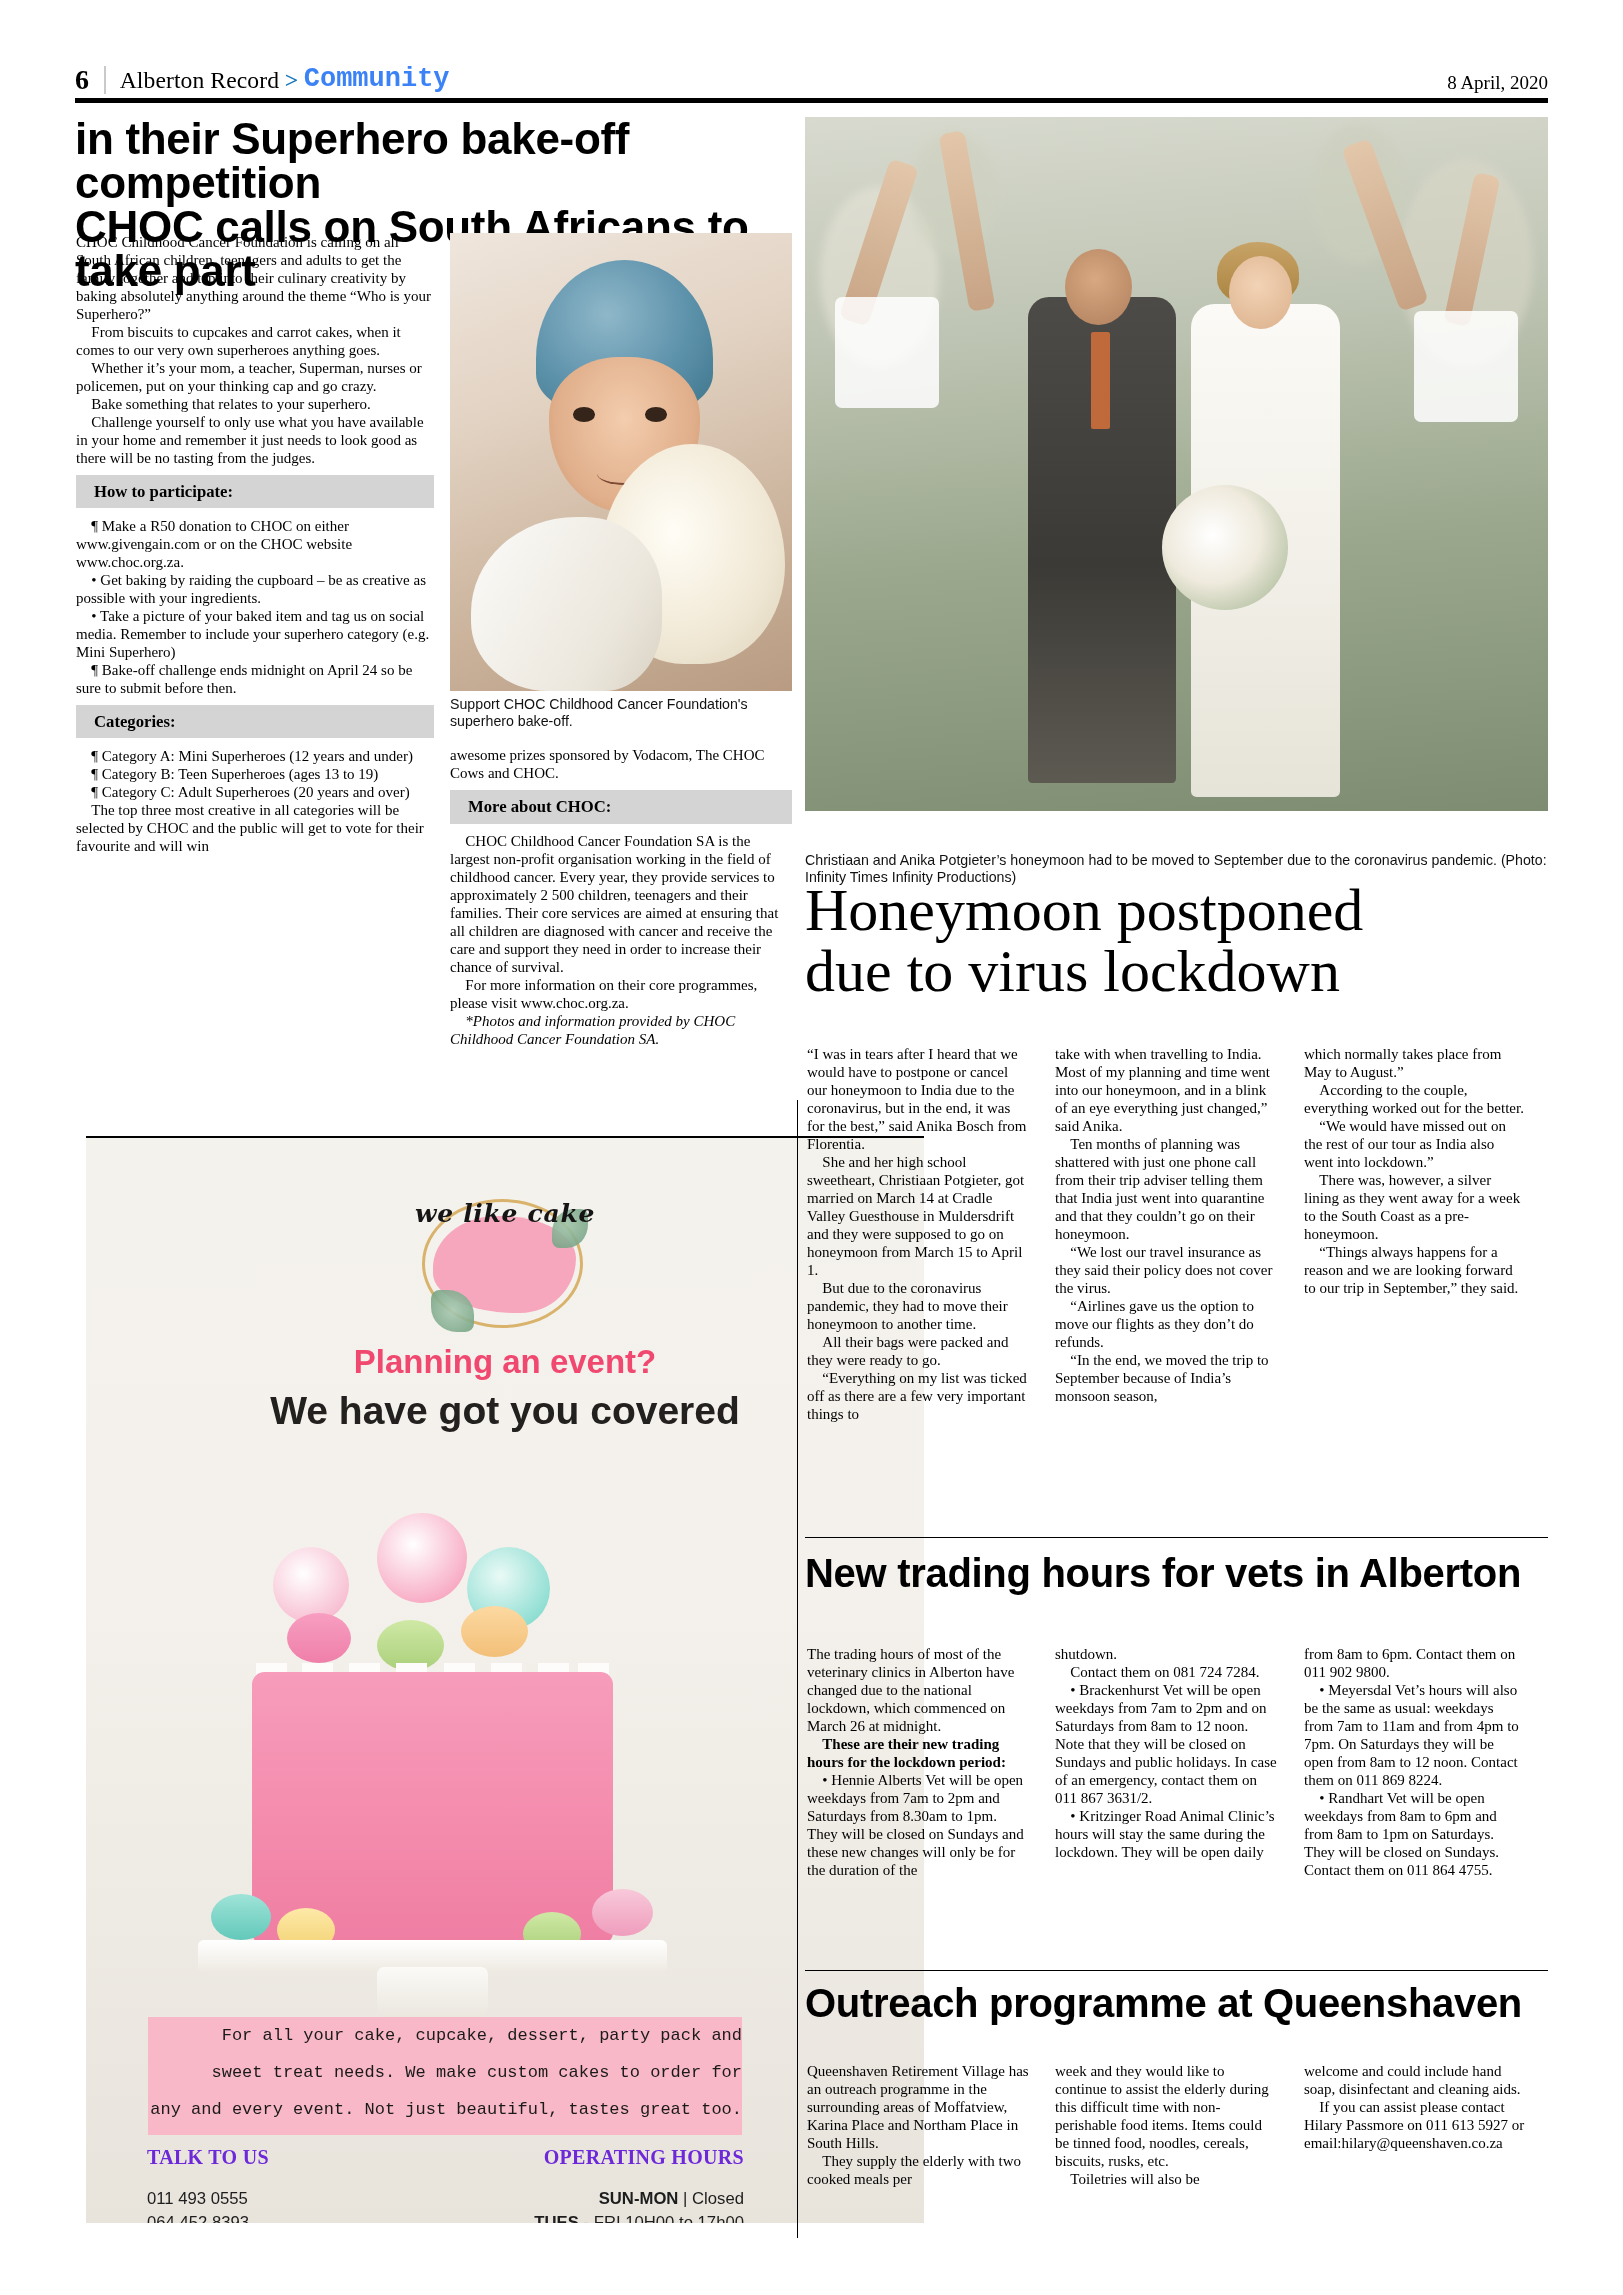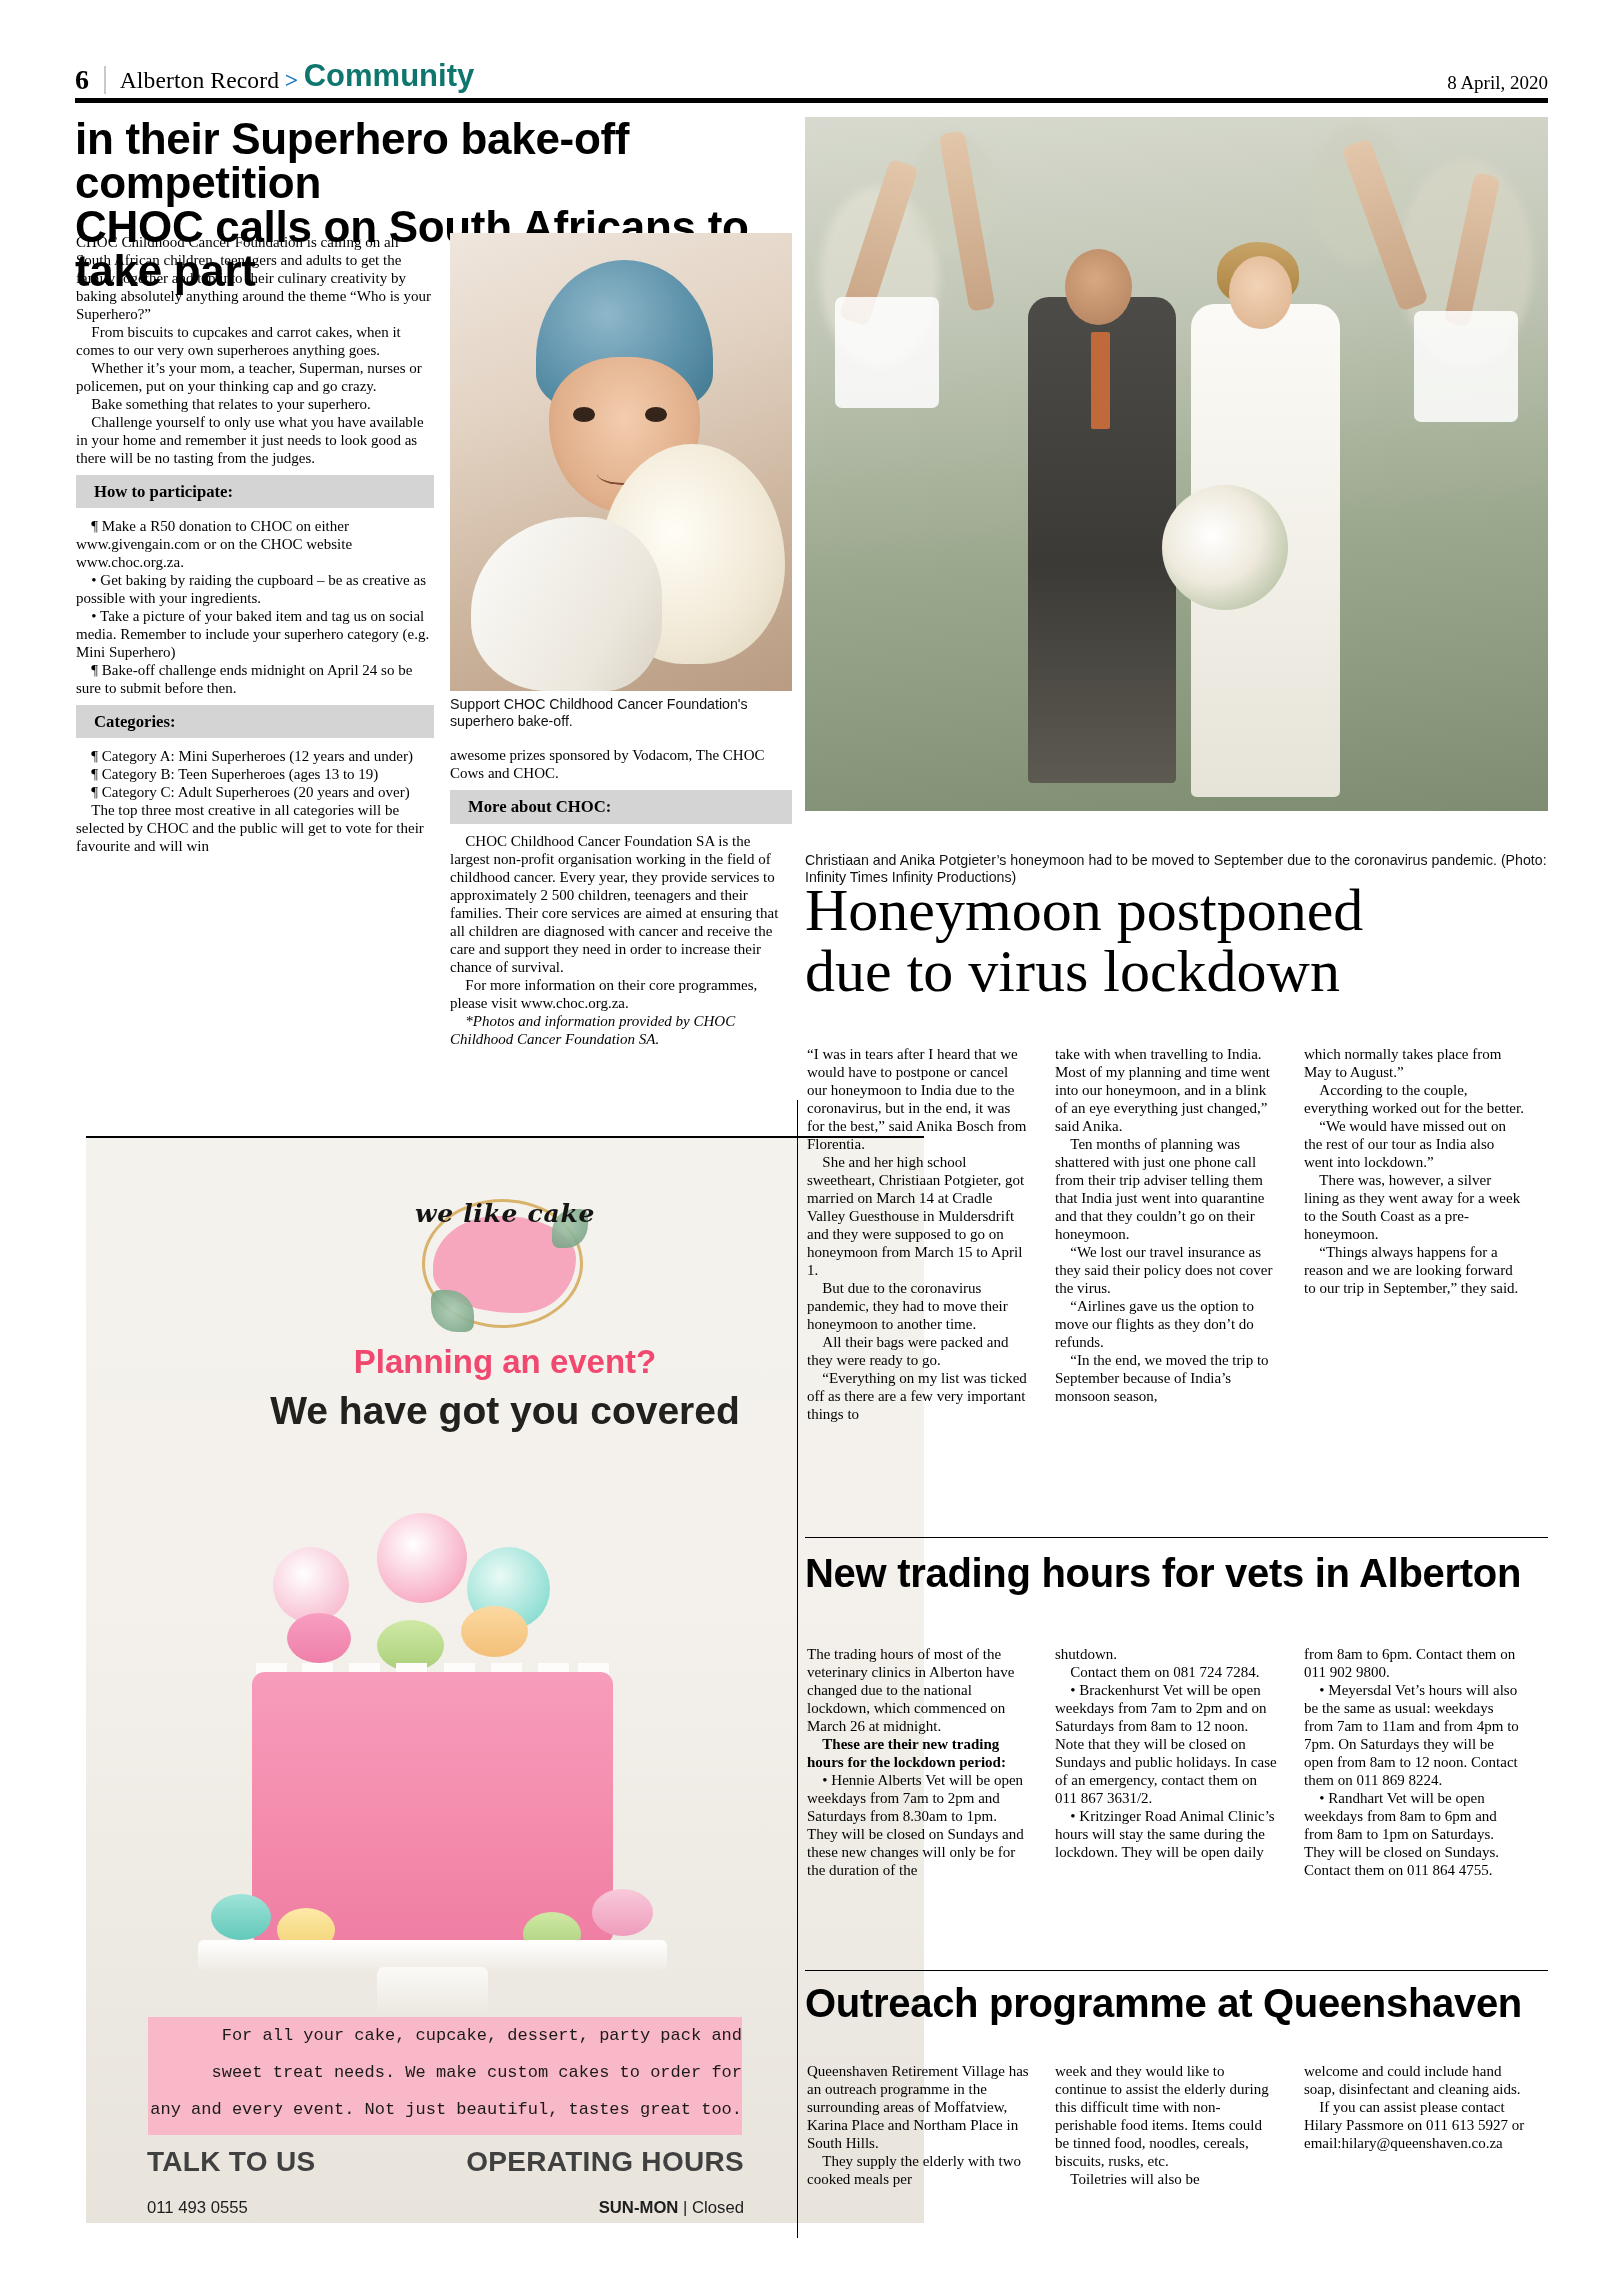--- a/index.html
+++ b/index.html
@@ -15,21 +15,21 @@
 
   
   .masthead {
     position: absolute; left: 75px; top: 54px; width: 1473px; height: 40px;
     display: flex; align-items: flex-end;
   }
   .pg-num { font-family: "Liberation Serif", serif; font-weight: 700; font-size: 28px; line-height: 1; padding-right: 15.3px; }
   .vrule { width: 1.4px; height: 28px; background: #c9c9c9; margin-right: 14px; }
   .pub-name { font-family: "Liberation Serif", serif; font-size: 23.6px; letter-spacing: 0.1px; }
   .chev { color: #1676bd; font-weight: 700; font-size: 23.6px; padding: 0 5.6px; }
-  .section-name { color: #0f766e; font-weight: 700; font-size: 31px; font-family: Liberation Sans, sans-serif; }
+  .section-name { color: #3b82f6; font-weight: 700; font-size: 27px; font-family: Liberation Mono, monospace; }
   .issue-date { margin-left: auto; font-size: 19px; font-family: "Liberation Serif", serif; }
   .rule-top { position: absolute; left: 75px; top: 98px; width: 1473px; height: 3.5px; background: #000; }
   .rule-top::after { content:""; position:absolute; left:0; top:3.5px; width:100%; height:0.7px; background:#000; }
 
   
   .hl-condensed {
     font-family: "Liberation Sans Narrow", "Liberation Sans", sans-serif;
     font-weight: 700; color: #000; letter-spacing: -0.3px;
     transform-origin: left top;
   }
@@ -127,21 +127,21 @@
      background: linear-gradient(180deg,#ffffff 0%, #eeeae2 100%); border-radius:5.6px;
   }
   #cake-ad .stem { position:absolute; left:208px; top:503px; width:111px; height:67px;
      background: linear-gradient(180deg,#fbfaf7 0%, #e6e1d7 100%); border-radius: 7px 7px 46% 46%; }
 
   #cake-ad .pink-band { position:absolute; left:62px; top:879px; width:594px; height:118px; background:#f9b8c8; }
   #cake-ad .pink-band p { font-family:Liberation Mono, monospace; font-size:17px; line-height:37px;
      text-align:right; color:#1a1a1a; }
 
   #cake-ad .contact { position:absolute; left:61px; top:1008px; width:597px; display:flex; justify-content:space-between; }
-  #cake-ad .c-head { font-family:Liberation Sans, sans-serif; font-weight:700; font-size:28px; color:#404040; letter-spacing:0.3px; }
+  #cake-ad .c-head { font-family:Liberation Serif, serif; font-weight:700; font-size:20px; color:#6d28d9; letter-spacing:0.3px; }
   #cake-ad .c-line { font-family:"Liberation Sans", sans-serif; font-size:16.7px; line-height:23.6px; color:#1d1d1d; }
   #cake-ad .hours { text-align:right; }
   #cake-ad .hours b { font-weight:700; }
 
   
   #wed-photo { position:absolute; left:805px; top:117px; width:743px; height:694px; overflow:hidden;
      background:#b9bdb0; }
   #wed-photo .bg { position:absolute; inset:0;
      background: linear-gradient(175deg,#d8dacf 0%, #bfc5b4 30%, #9aa78c 62%, #7e8d72 100%); }
   #wed-photo .blur { position:absolute; border-radius:50%; filter:blur(4.2px); opacity:.55; }

